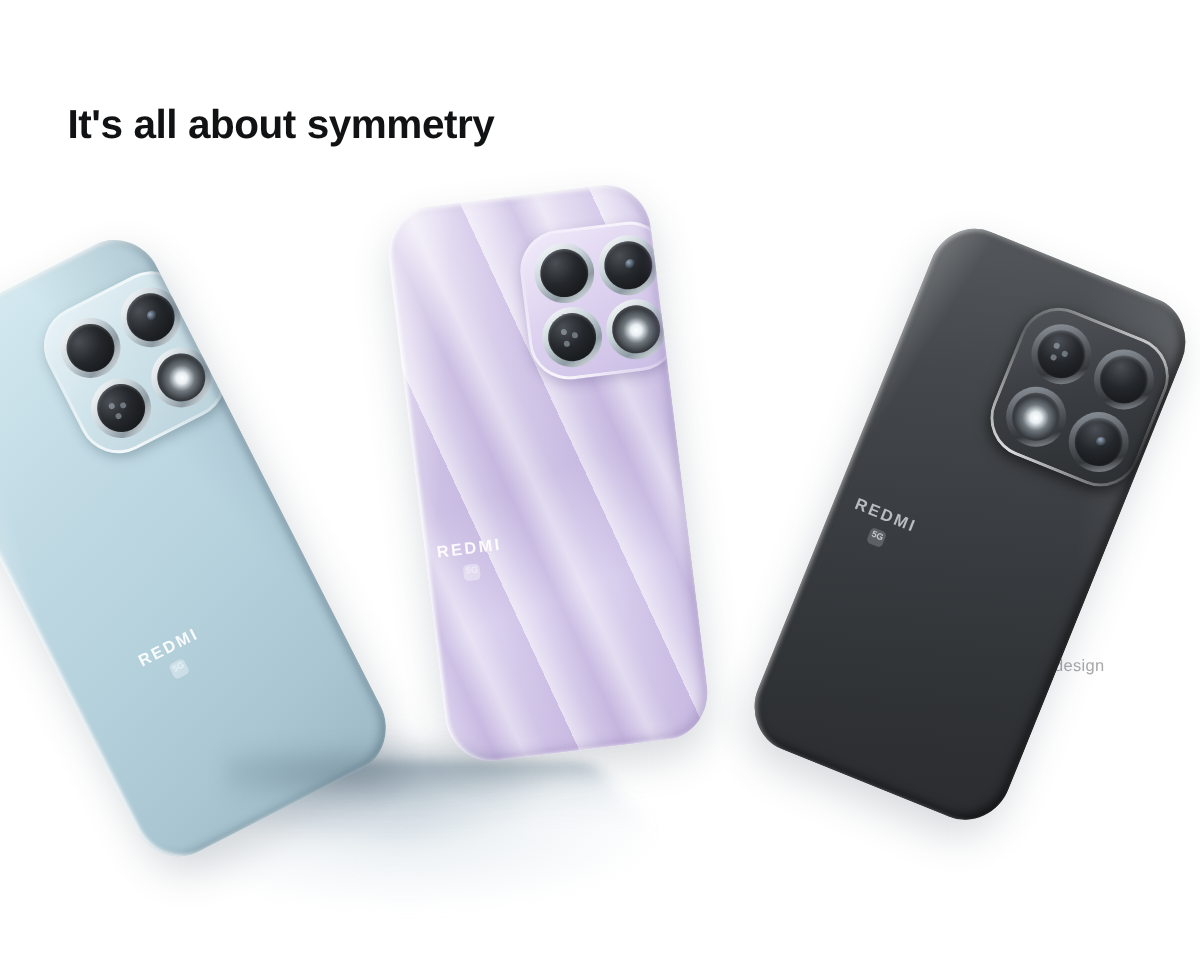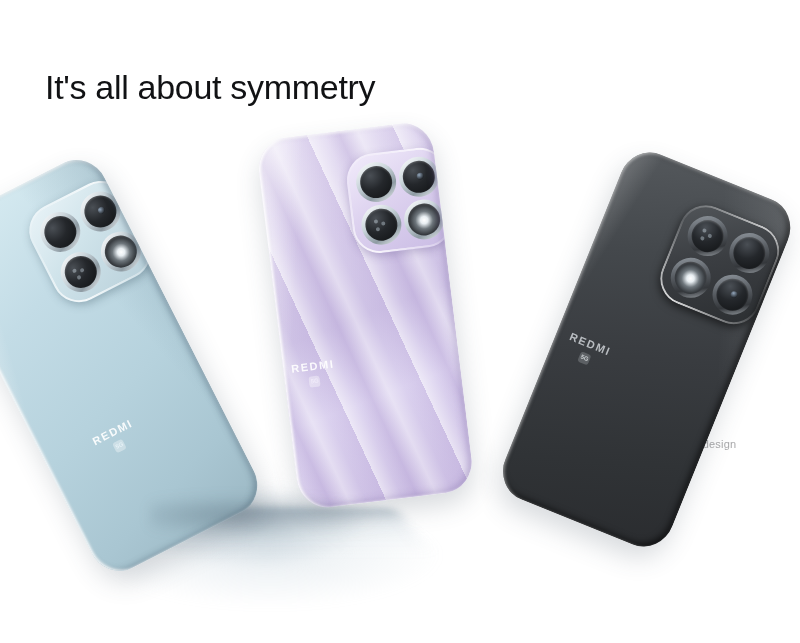--- a/index.html
+++ b/index.html
@@ -7,21 +7,21 @@
     width:800px;height:643px;
     background:#ffffff;
     font-family:"Liberation Sans", sans-serif;
     overflow:hidden;position:relative;
   }
   .stage{position:absolute;inset:0;overflow:hidden;}
 
   
   .headline{
     position:absolute;left:45px;top:68px;
-    font-size:34px;font-weight:normal;color:#111214;
+    font-size:27px;font-weight:bold;color:#111214;
     letter-spacing:-0.3px;white-space:nowrap;
   }
 
   
   .caption{
     position:absolute;left:541px;top:437px;
     font-size:11px;line-height:15px;color:#a9a9ab;
     font-weight:400;width:230px;letter-spacing:.2px;
   }
 

